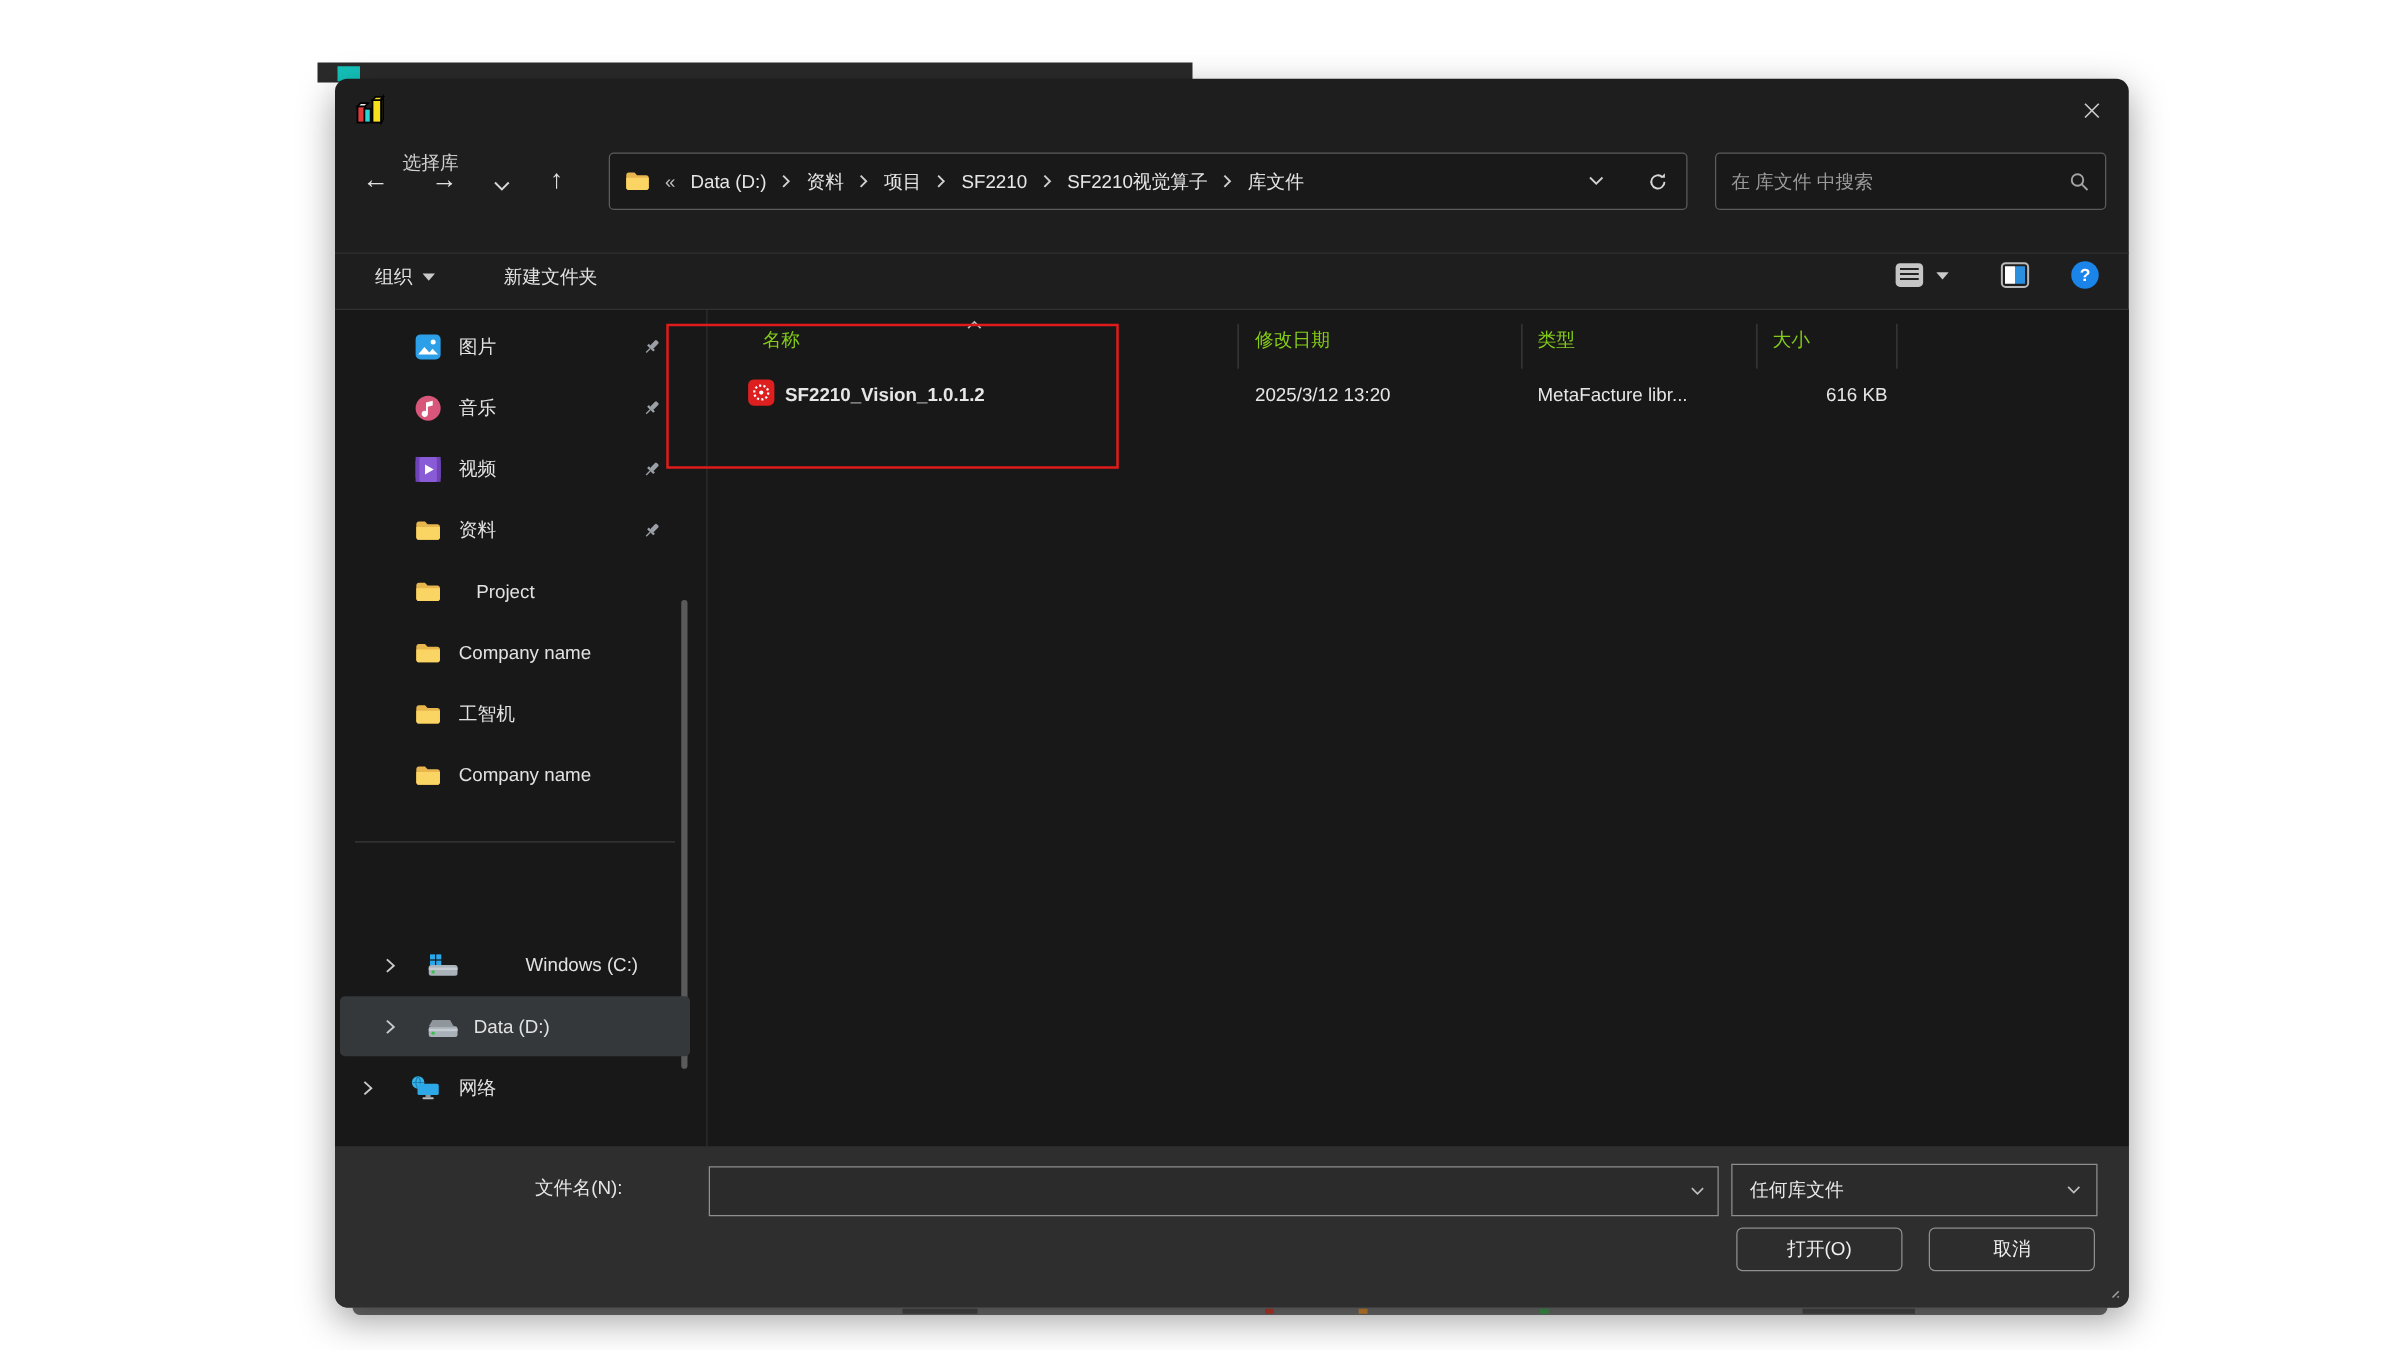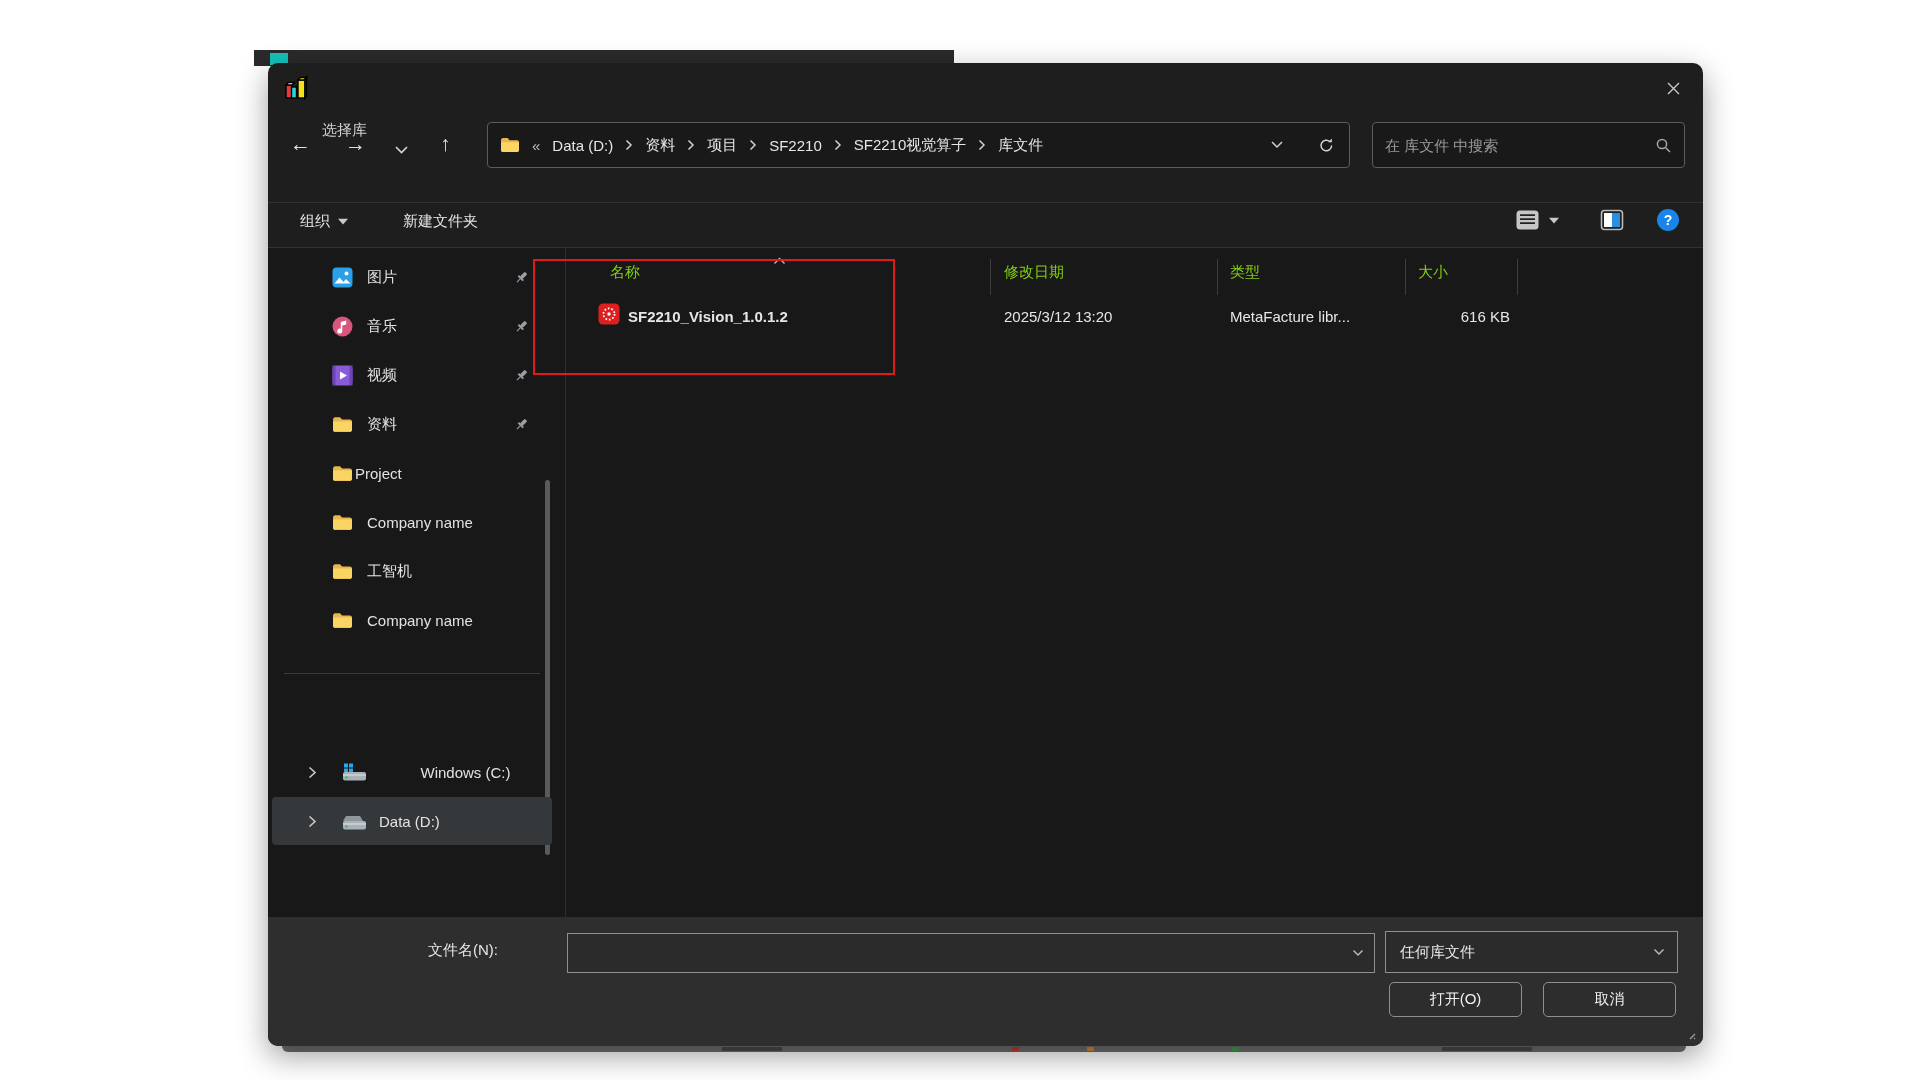--- a/index.html
+++ b/index.html
@@ -299,21 +299,21 @@
       </span>
     </div>
 
     <div class="side-item" style="top:388px;">
       <span class="icon" style="position:absolute; left:60px;">
         <svg width="21" height="17" viewBox="0 0 20 16">
           <path d="M1 3.2C1 2 1.8 1 3 1h4.6l2 2.2H17c1.1 0 2 .9 2 2V13c0 1.1-.9 2-2 2H3c-1.2 0-2-.9-2-2z" fill="#e8b64c"></path>
           <path d="M1 5.2h18V13c0 1.1-.9 2-2 2H3c-1.2 0-2-.9-2-2z" fill="#fbd564"></path>
         </svg>
       </span>
-      <span class="lbl" style="margin-left:23px;">Project</span>
+      <span class="lbl" style="margin-left:49px;">Project</span>
     </div>
 
     <div class="side-item" style="top:437px;">
       <span class="icon" style="position:absolute; left:60px;">
         <svg width="21" height="17" viewBox="0 0 20 16">
           <path d="M1 3.2C1 2 1.8 1 3 1h4.6l2 2.2H17c1.1 0 2 .9 2 2V13c0 1.1-.9 2-2 2H3c-1.2 0-2-.9-2-2z" fill="#e8b64c"></path>
           <path d="M1 5.2h18V13c0 1.1-.9 2-2 2H3c-1.2 0-2-.9-2-2z" fill="#fbd564"></path>
         </svg>
       </span>
       <span class="lbl" style="margin-left:35px;">Company name</span>
@@ -373,20 +373,37 @@
         <svg width="25" height="19" viewBox="0 0 25 19">
           <path d="M4 4h14l3 5H1z" fill="#8f969c"></path>
           <rect x="1" y="9" width="23" height="8.5" rx="2" fill="#a9b1b9"></rect>
           <path d="M1 11h23v2H1z" fill="#c4cbd2"></path>
           <circle cx="4.5" cy="14.5" r="1.3" fill="#35c24a"></circle>
         </svg>
       </span>
       <span class="lbl" style="margin-left:47px;">Data (D:)</span>
     </div>
 
+    <div class="side-item" style="top:785px;">
+      <span class="expander" style="left:18px;">
+        <svg width="9" height="13" viewBox="0 0 9 13">
+            <path d="M1.5 1.5L7 6.5l-5.5 5" stroke="#c9c9c9" stroke-width="1.6" fill="none"></path>
+          </svg>
+      </span>
+      <span class="icon" style="position:absolute; left:56px;">
+        <svg width="24" height="20" viewBox="0 0 24 20">
+          <circle cx="6.5" cy="6" r="5" fill="#35b3e8"></circle>
+          <path d="M2 6h9M6.5 1a7.5 7.5 0 0 1 0 10M6.5 1a7.5 7.5 0 0 0 0 10" stroke="#1a7fb0" stroke-width=".9" fill="none"></path>
+          <rect x="6" y="7" width="17" height="9" rx="1.5" fill="#2ea7e6"></rect>
+          <rect x="12.5" y="16" width="4" height="1.8" fill="#8f969c"></rect>
+          <rect x="10" y="17.8" width="9" height="1.6" rx=".8" fill="#b9bec4"></rect>
+        </svg>
+      </span>
+      <span class="lbl" style="margin-left:35px;">网络</span>
+    </div>
 
     <div class="abs" style="left:505px; top:188px;">
       <svg width="13" height="8" viewBox="0 0 13 8">
           <path d="M1.5 6.5L6.5 1.5l5 5" stroke="#bdbdbd" stroke-width="1.4" fill="none"></path>
         </svg>
     </div>
 
     <div class="col-head" style="left:342px;">名称</div>
     <div class="col-head" style="left:736px;">修改日期</div>
     <div class="col-head" style="left:962px;">类型</div>

